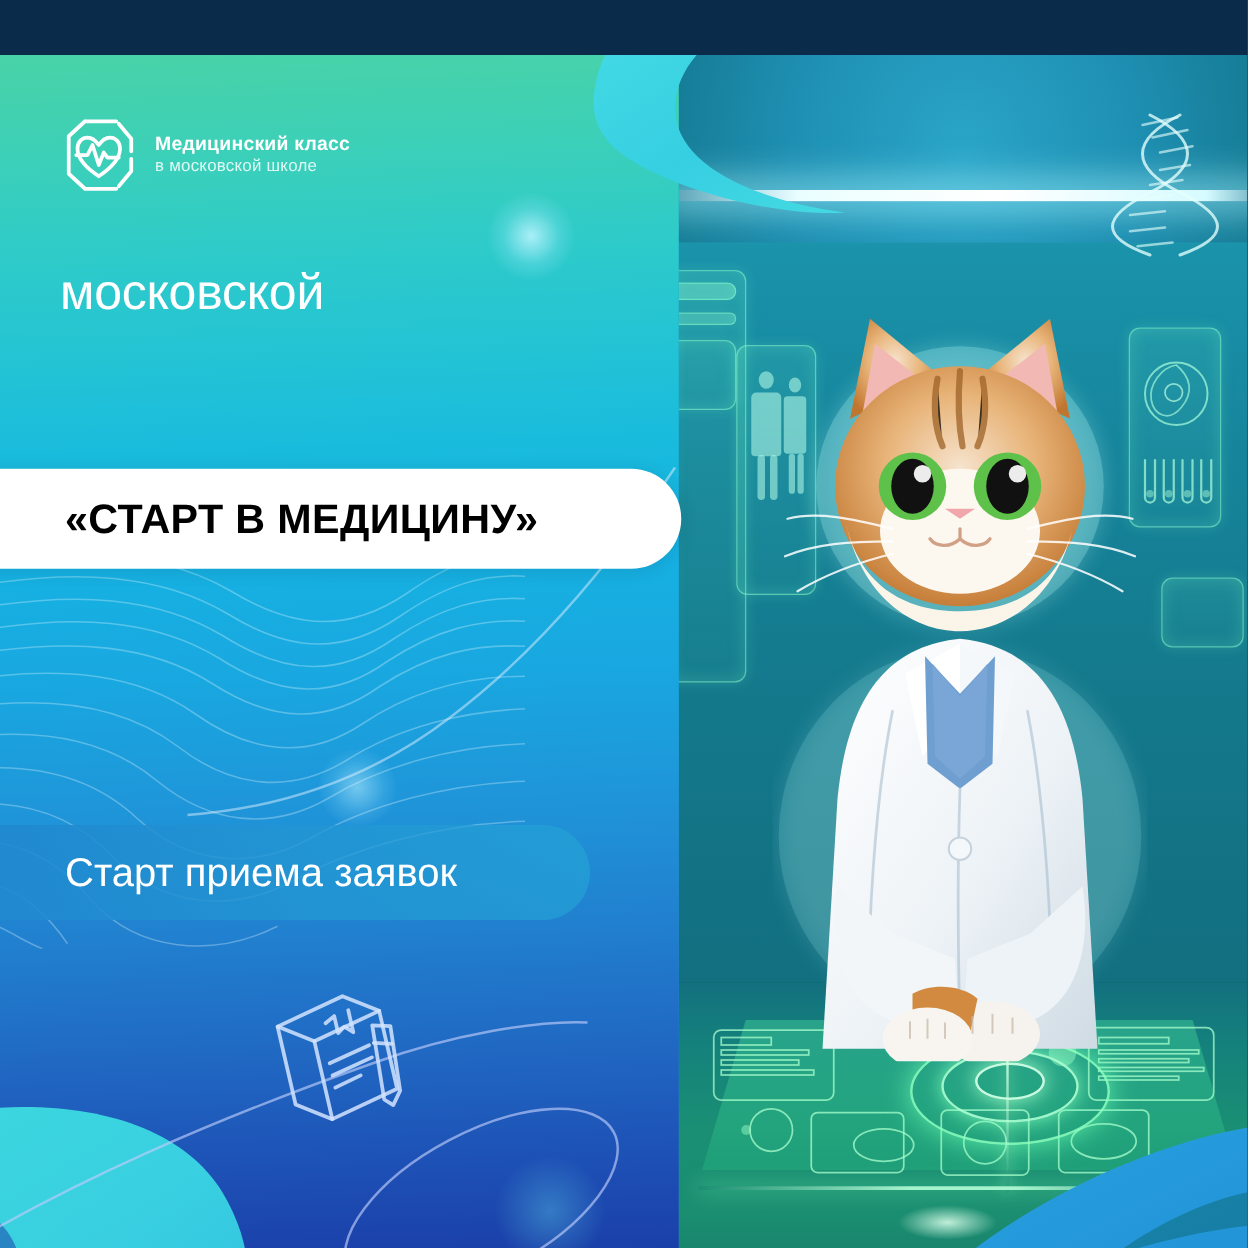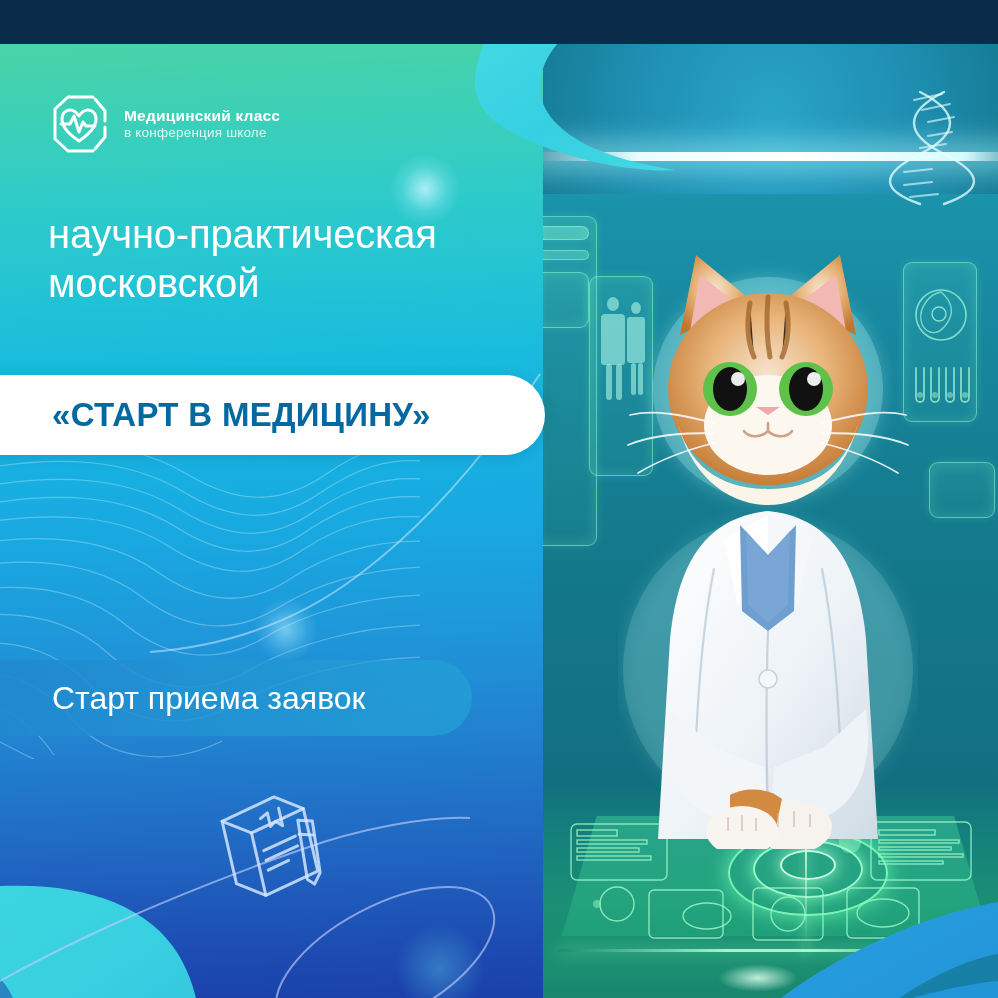--- a/index.html
+++ b/index.html
@@ -59,21 +59,21 @@
 
   
   .headline{position:absolute;left:48px;top:166px;width:480px;
     color:#ffffff;font-size:40px;line-height:1.22;font-weight:normal;letter-spacing:-.2px;}
   .headline span{display:block;}
 
   
   .white-banner{position:absolute;left:-60px;top:331px;width:605px;height:80px;
     background:#ffffff;border-radius:0 44px 44px 0;box-shadow:0 2px 14px rgba(0,40,70,.14);
     display:flex;align-items:center;}
-  .white-banner-text{margin-left:112px;color:#0369a1;font-size:33px;font-weight:bold;
+  .white-banner-text{margin-left:112px;color:#000000;font-size:33px;font-weight:bold;
     letter-spacing:.3px;white-space:nowrap;}
 
   
   .cta-pill{position:absolute;left:-40px;top:616px;width:512px;height:76px;
     border-radius:0 40px 40px 0;
     background:linear-gradient(100deg,rgba(32,134,206,.92) 0%,rgba(34,150,211,.80) 55%,rgba(36,166,214,.62) 100%);
     display:flex;align-items:center;}
   .cta-text{margin-left:92px;color:#ffffff;font-size:32px;font-weight:normal;white-space:nowrap;}
 
   
@@ -389,26 +389,25 @@
         <path d="M50 58 L60 46 L60 36"></path>
       </g>
       <g fill="none" stroke="#ffffff" stroke-width="3" stroke-linejoin="round" stroke-linecap="round">
         <path d="M34 50 C 22 42, 17 34, 17 28 C 17 22, 21 19, 25 19 C 29 19, 32 22, 34 25
                  C 36 22, 39 19, 43 19 C 47 19, 51 22, 51 28 C 51 34, 46 42, 34 50 Z"></path>
         <path d="M16 33 H25 L29 25 L34 41 L38 31 L41 35 H50"></path>
       </g>
     </svg>
     <div class="logo-text">
       <div class="logo-title">Медицинский класс</div>
-      <div class="logo-sub">в конференция школе</div>
+      <div class="logo-sub">в московской школе</div>
     </div>
   </div>
 
   <div class="headline">
-    <span>научно-практическая</span>
     <span>московской</span>
   </div>
 
   <div class="white-banner">
     <div class="white-banner-text">«СТАРТ В МЕДИЦИНУ»</div>
   </div>
 
   <div class="cta-pill">
     <div class="cta-text">Старт приема заявок</div>
   </div>

